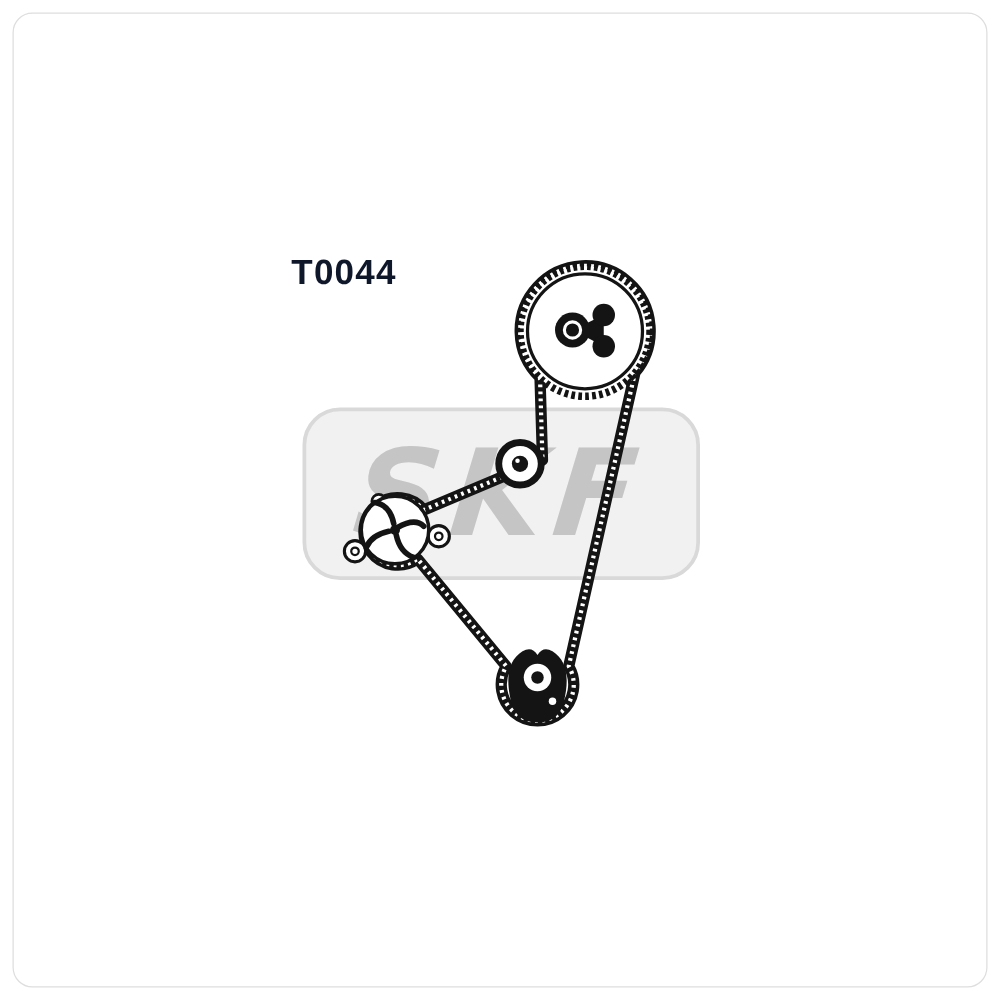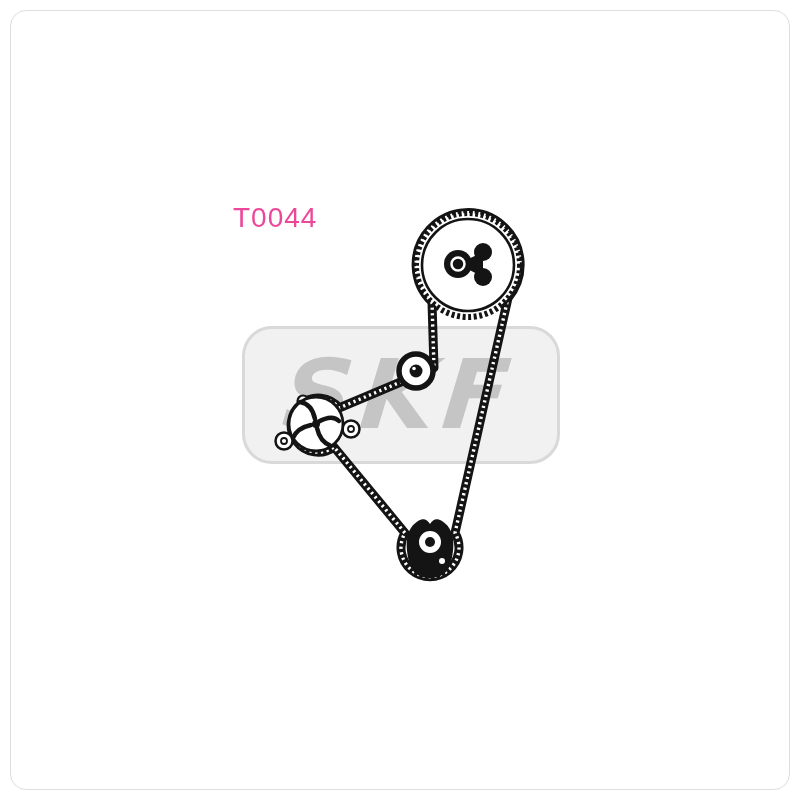--- a/index.html
+++ b/index.html
@@ -22,23 +22,23 @@
     inset: 10px;
     border: 1px solid #dedede;
     border-radius: 16px;
     pointer-events: none;
   }
   .product-code {
     position: absolute;
     left: 233px;
     top: 202px;
     font-size: 28px;
-    font-weight: 400;
+    font-weight: 700;
     letter-spacing: 1px;
-    color: #ec4899;
+    color: #0f172a;
     font-family: "Liberation Sans", sans-serif;
     text-align: center;
   }
   .watermark {
     position: absolute;
     left: 242px;
     top: 326px;
     width: 318px;
     height: 138px;
     background: #f1f1f1;

